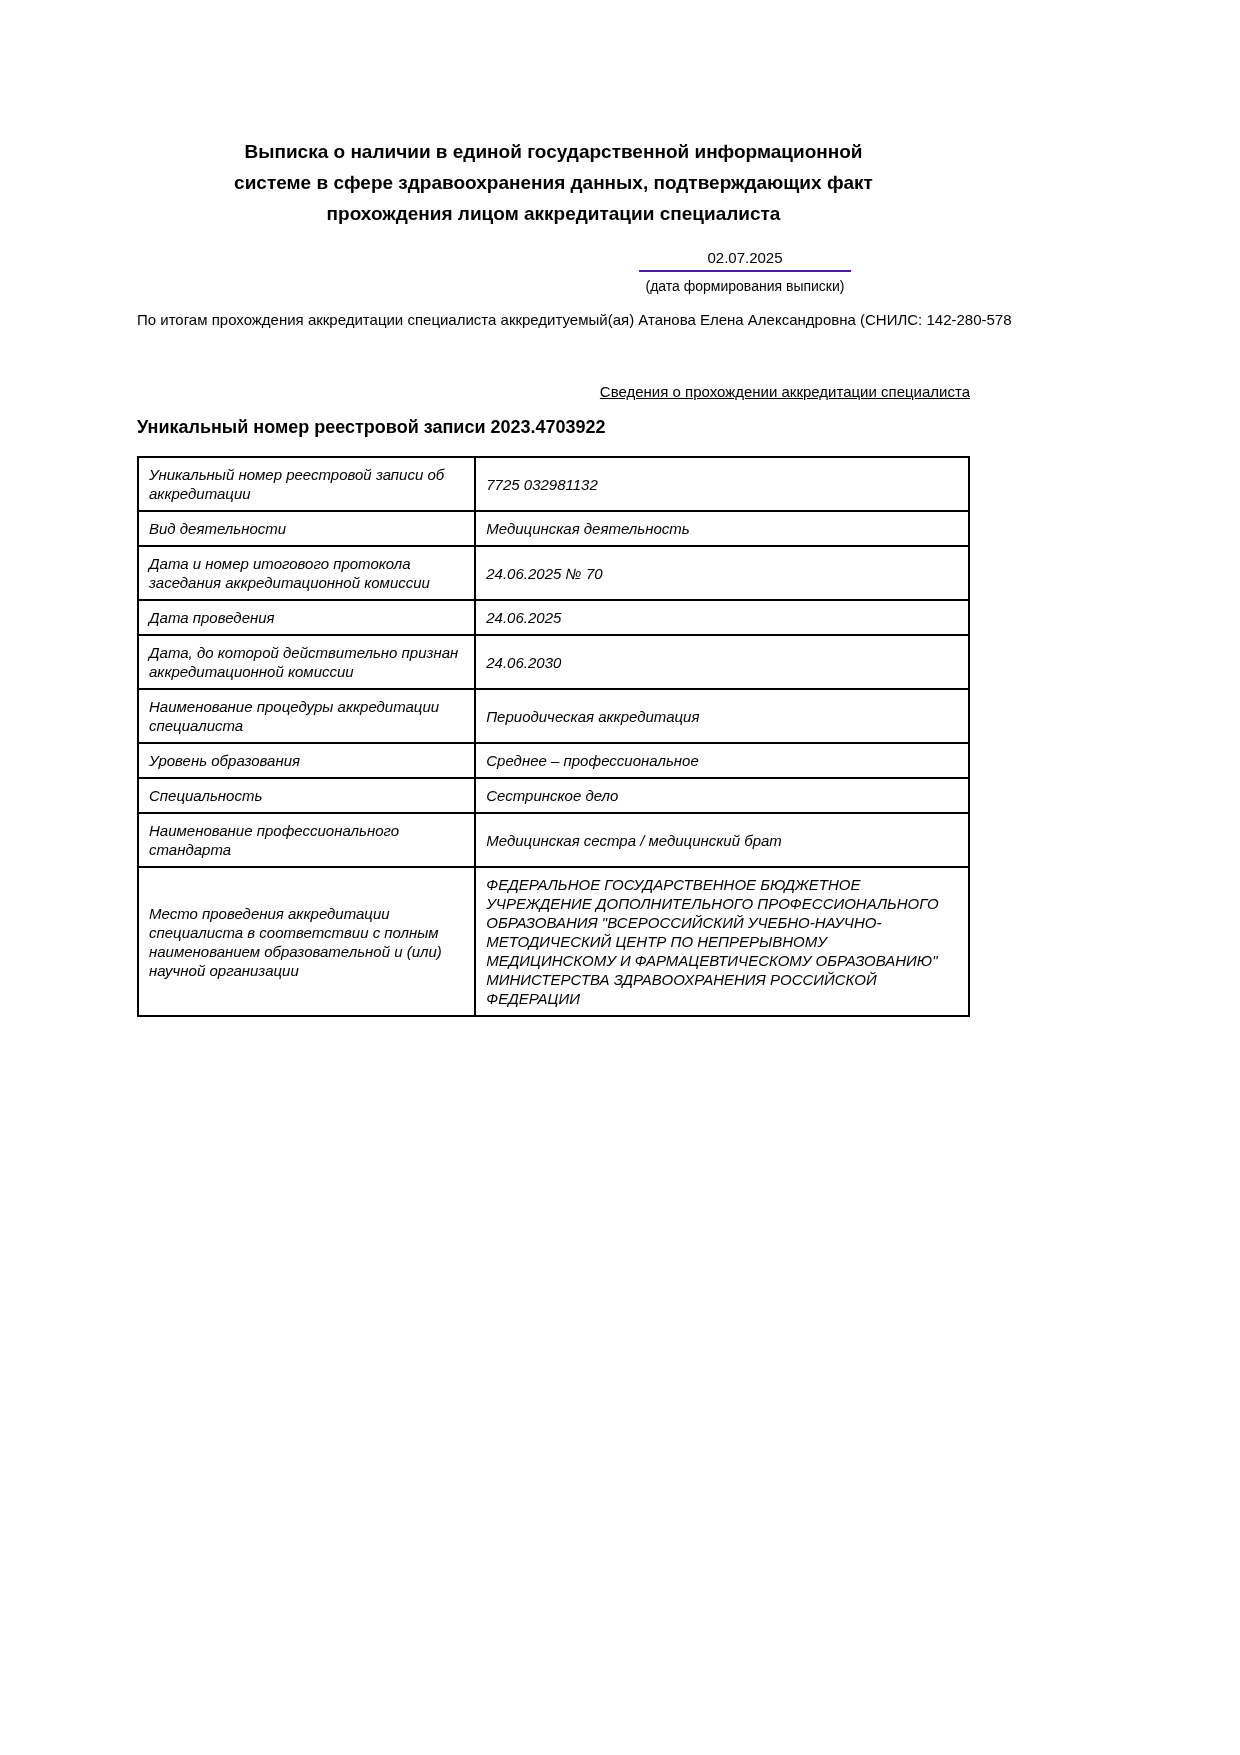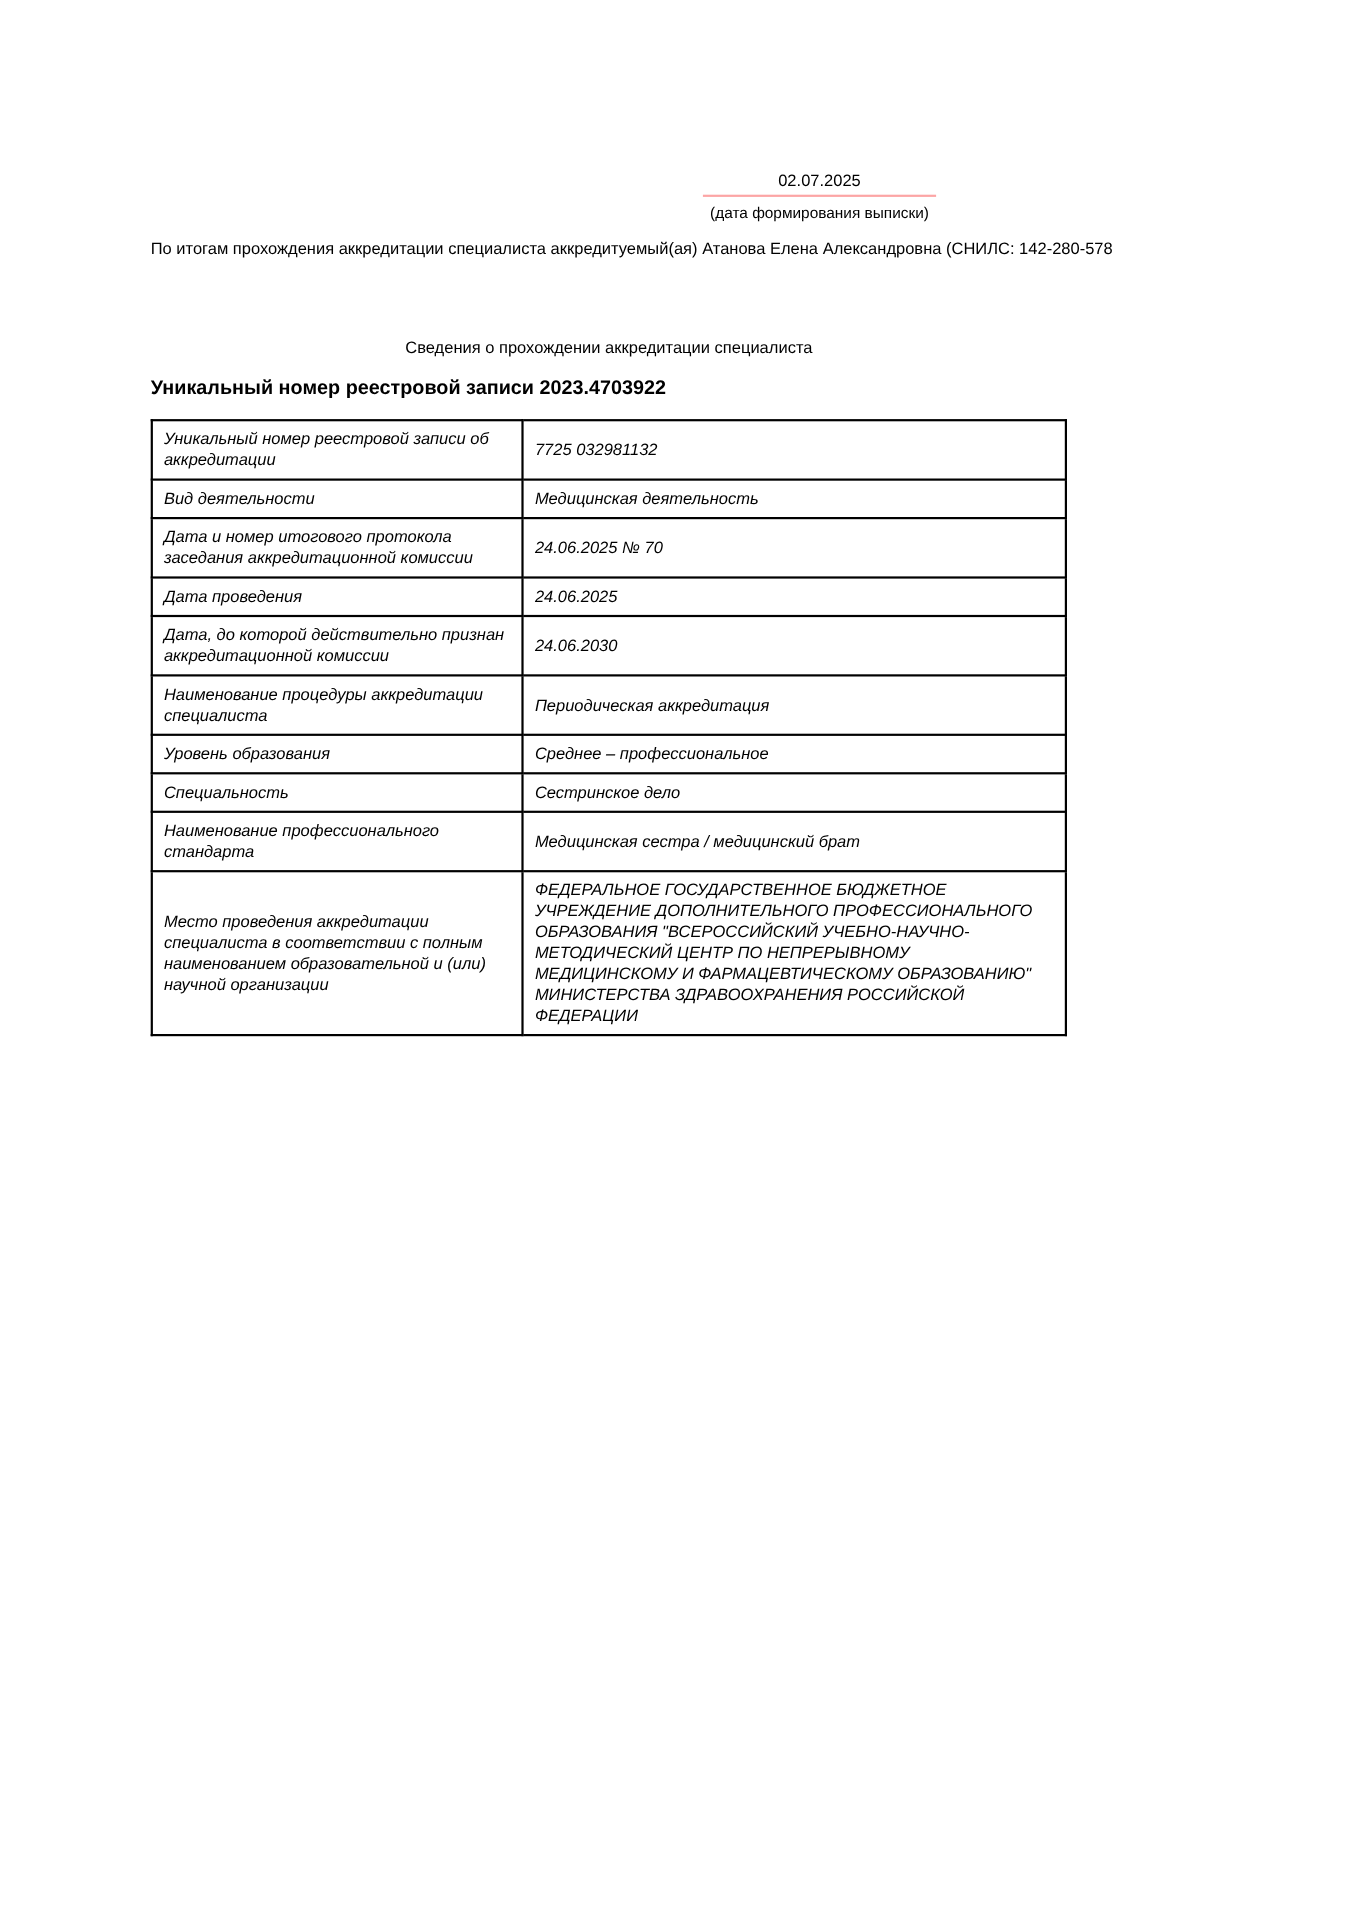--- a/index.html
+++ b/index.html
@@ -41,39 +41,40 @@
     width: 300px;
     text-align: center;
     font-size: 15px;
     line-height: 19px;
   }
   .date-value {
     display: block;
     width: 212px;
     margin: 0 auto;
     padding-bottom: 3px;
-    border-bottom: 2px solid #fca5a5;
+    border-bottom: 2px solid #4c1d95;
   }
   .date-caption {
     margin-top: 6px;
     font-size: 14px;
     line-height: 17px;
   }
   .intro {
     margin-top: 14px;
     text-align: left;
     font-size: 15px;
     line-height: 22px;
   }
   .intro .intro-line { white-space: nowrap; }
   .section-heading {
-    margin-top: 70px;
-    text-align: center;
+    margin-top: 52px;
+    text-align: right;
     font-size: 15px;
     line-height: 18px;
+    text-decoration: underline;
     font-weight: normal;
   }
   .registry-heading {
     margin-top: 15px;
     text-align: left;
     font-size: 18px;
     line-height: 22px;
     font-weight: bold;
   }
   table.acc-table {
@@ -92,20 +93,25 @@
   }
   td.label-cell { width: 338px; }
   td.value-cell { width: 495px; }
 </style>
 </head>
 <body>
 
 <div class="page">
   <div class="content">
 
+    <div class="doc-title">
+      <div>Выписка о наличии в единой государственной информационной</div>
+      <div>системе в сфере здравоохранения данных, подтверждающих факт</div>
+      <div>прохождения лицом аккредитации специалиста</div>
+    </div>
 
     <div class="date-block">
       <span class="date-value">02.07.2025</span>
       <div class="date-caption">(дата формирования выписки)</div>
     </div>
 
     <div class="intro">
       <div class="intro-line">По итогам прохождения аккредитации специалиста аккредитуемый(ая) Атанова Елена Александровна (СНИЛС: 142-280-578</div>
     </div>
 

